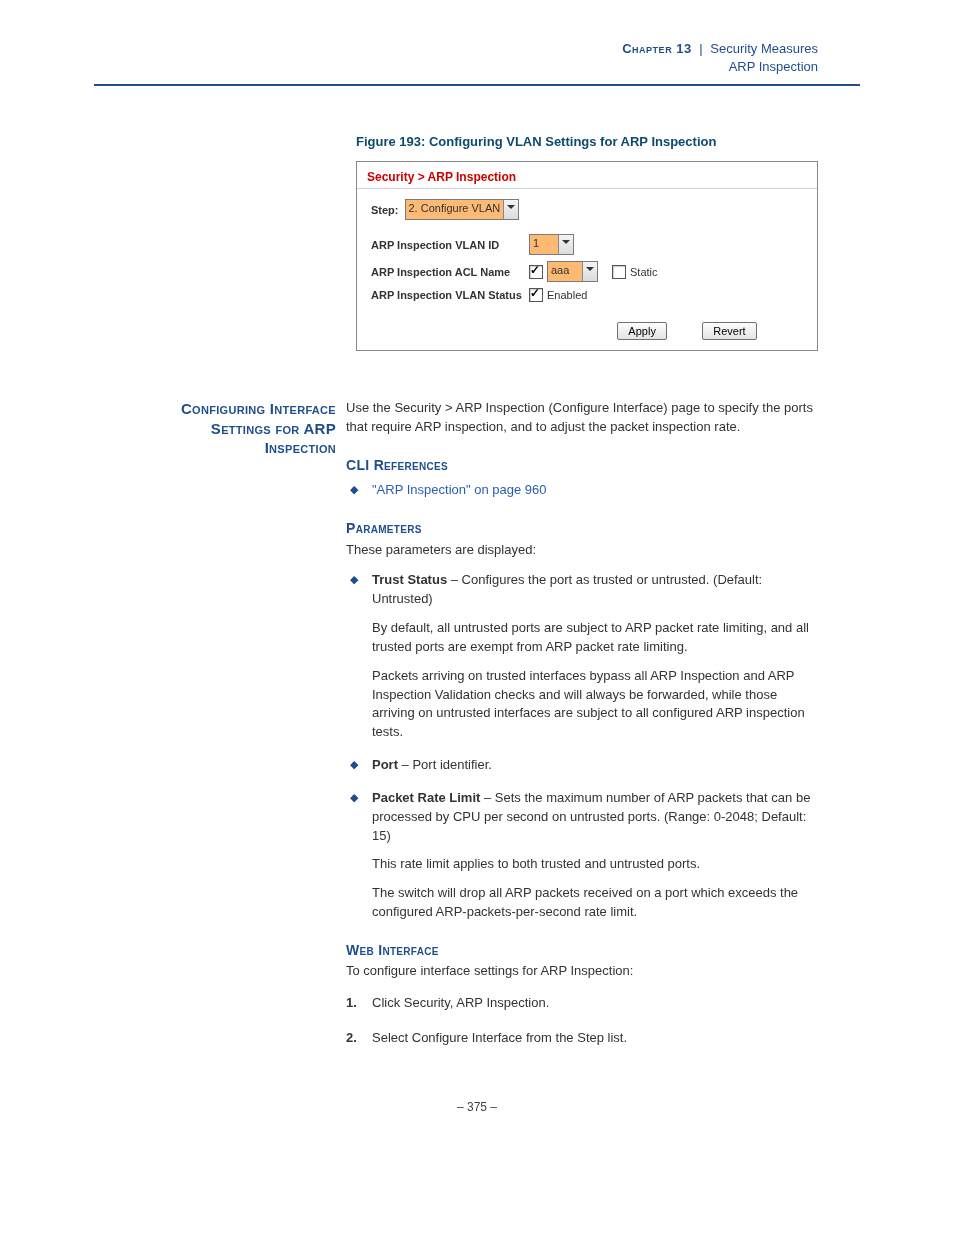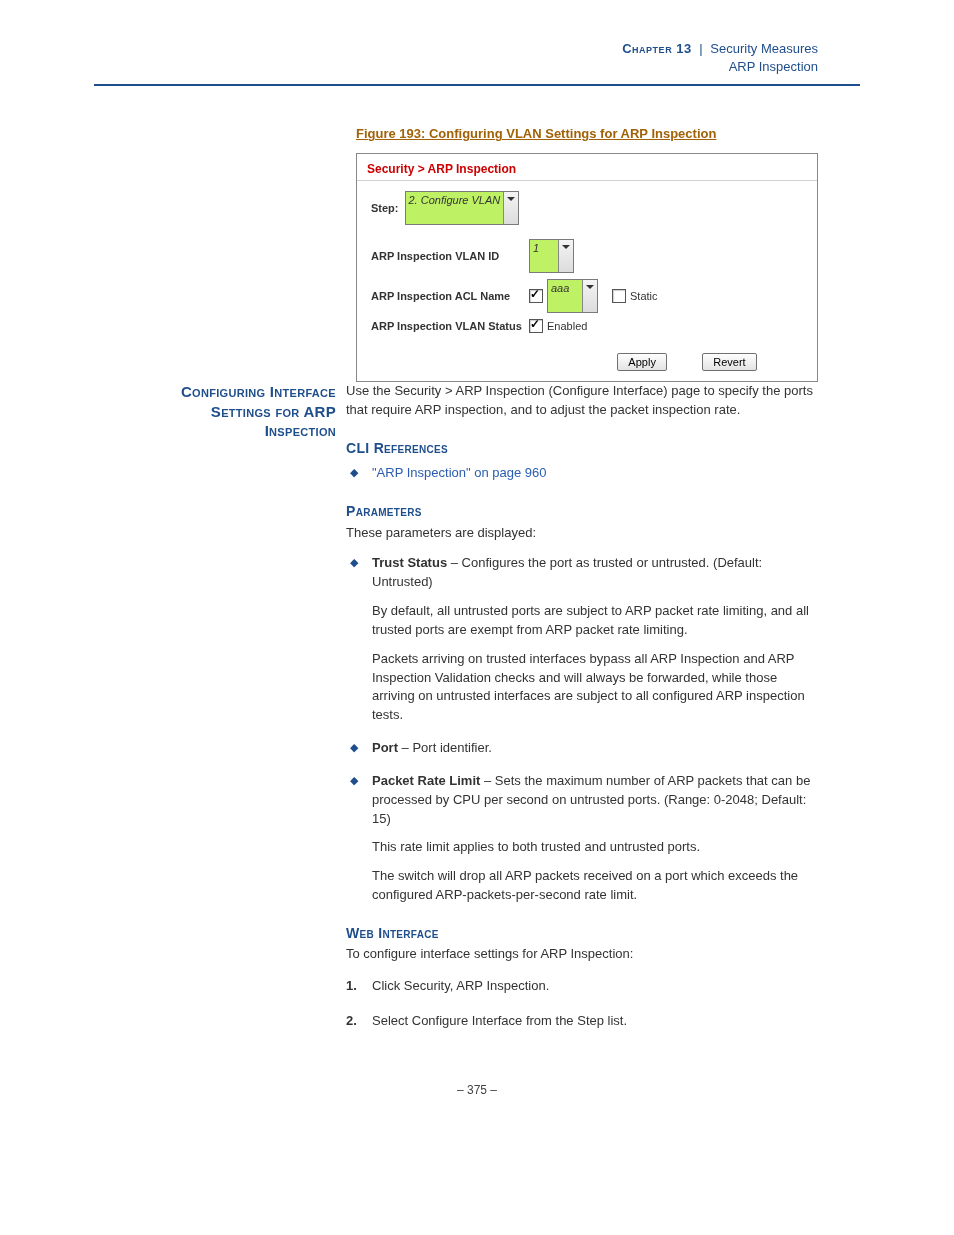--- a/index.html
+++ b/index.html
@@ -36,25 +36,24 @@
   }
   .hr {
     border: none;
     border-top: 2px solid #1f4e8c;
     margin: 0 18px 0 18px;
   }
   .content {
     padding: 40px 60px 0 60px;
   }
   .figure-caption {
-    color: #a16207;
+    color: #0c4a6e;
     font-weight: bold;
     font-size: 13px;
-    margin: 0 0 12px 220px;
-    text-decoration: underline;
+    margin: 8px 0 12px 220px;
   }
   .figure-box {
     margin-left: 220px;
     border: 1px solid #888;
     background: #fff;
     font-family: Arial, sans-serif;
     font-size: 12px;
   }
   .figure-title {
     color: #c00;
@@ -70,29 +69,28 @@
     display: flex;
     align-items: center;
   }
   .step-label {
     font-weight: bold;
     font-size: 11px;
     margin-right: 6px;
   }
   .win-select {
     border: 1px solid #7a7a7a;
-    background: #bef264;
-    font-size: 11px;
-    padding: 1px 18px 17px 3px;
+    background: #fdba74;
+    font-size: 11px;
+    padding: 1px 18px 4px 3px;
     position: relative;
     display: inline-block;
     min-width: 90px;
     height: 14px;
     line-height: 14px;
-    font-style: italic;
   }
   .win-select.small { min-width: 22px; }
   .win-select.tiny { min-width: 28px; }
   .win-select::after {
     content: "";
     position: absolute;
     right: 0; top: 0; bottom: 0;
     width: 14px;
     background: linear-gradient(#f4f4f4,#dcdcdc);
     border-left: 1px solid #888;
@@ -142,20 +140,21 @@
     border: 1px solid #707070;
     background: linear-gradient(#fefefe,#e3e3e3);
     font-size: 11px;
     padding: 2px 10px;
     margin: 0 16px;
     border-radius: 2px;
     font-family: Arial, sans-serif;
   }
   .section-row {
     display: flex;
+    margin-top: 48px;
   }
   .side-heading {
     width: 200px;
     text-align: right;
     color: #1f4e8c;
     font-weight: bold;
     font-variant: small-caps;
     font-size: 15px;
     line-height: 1.3;
     padding-right: 10px;

